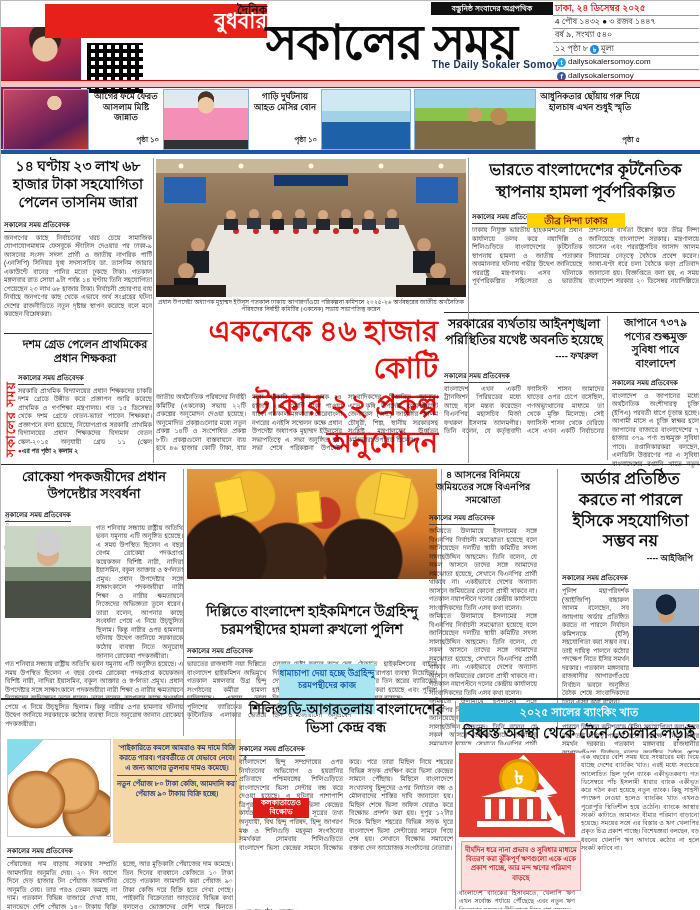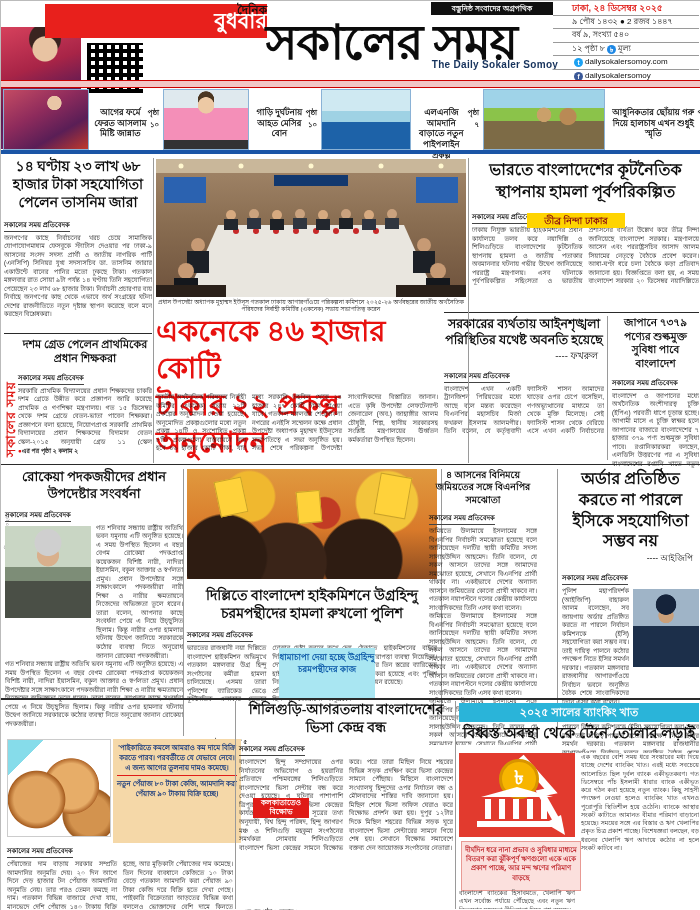--- a/index.html
+++ b/index.html
@@ -20,33 +20,33 @@
       repeating-linear-gradient(0deg,#000 0 4px,transparent 4px 8px),
       repeating-linear-gradient(90deg,#000 0 4px,#fff 4px 8px);}
   .daily{left:196px;top:0;width:110px;text-align:center;font-size:12px;font-weight:bold;}
   .mast{left:138px;top:6px;width:505px;height:72px;font-size:48px;font-weight:900;
         text-align:center;line-height:72px;letter-spacing:-1px;white-space:nowrap;color:#0b0b0b;}
   .tagline{left:430px;top:1px;width:122px;height:13px;background:#101010;color:#fff;
            font-size:7.5px;text-align:center;line-height:13px;font-weight:bold;}
   .engname{left:430px;top:58px;width:128px;color:#16325c;font-weight:bold;font-size:10px;
            text-align:center;letter-spacing:.3px;}
   .infobox{left:552px;top:1px;width:146px;font-size:8px;}
-  .infobox .row{border-bottom:1px solid #9a9a9a;padding:1px 19px;height:10.5px;line-height:10.5px;
+  .infobox .row{border-bottom:1px solid #9a9a9a;padding:1px 2px;height:10.5px;line-height:10.5px;
                 white-space:nowrap;overflow:hidden;}
   .row-date{color:#e01b17;font-weight:bold;font-size:9px;}
   .ic{display:inline-block;width:9px;height:9px;border-radius:50%;color:#fff;font-size:6.5px;
       text-align:center;line-height:9px;vertical-align:-1px;margin:0 2px;font-weight:bold;}
   .ic-taka{background:#1e88e5}.ic-tw{background:#1da1f2}.ic-fb{background:#3b5998}
   .ic-tw::before{content:"t"}.ic-fb::before{content:"f"}
   .pinkbar{left:0;top:79px;width:700px;height:6px;background:#f2c6c6;
            border-top:1.5px solid #c00;border-bottom:1.5px solid #c00;}
   
   .teasers{left:2px;top:88px;width:696px;height:59px;display:flex;gap:3px;}
   .t-img{height:59px;border:1px solid #8ab2d6;flex:none;}
-  .t-txt{flex:none;display:flex;flex-direction:row;padding:18px 1px;}
+  .t-txt{flex:none;display:flex;flex-direction:column;padding:2px 1px;}
   .t-title{font-size:8.5px;font-weight:bold;text-align:center;line-height:1.25;}
   .t-page{font-size:7px;font-weight:bold;text-align:right;margin-top:auto;}
   .img-actress{width:84px;background:
      radial-gradient(circle at 60% 22%, #e9c6a6 0 10%, transparent 11%),
      linear-gradient(150deg,#c44b63 0%,#8e2b5c 40%,#5a1e56 70%,#c0392b 100%);}
   .img-messi{width:84px;background:
      radial-gradient(circle at 50% 26%, #edc9a4 0 13%, transparent 14%),
      radial-gradient(circle at 50% 16%, #4b3621 0 12%, transparent 13%),
      linear-gradient(180deg,#dfe9ee 0 30%,#f48fb8 30% 85%,#333 85%);}
   .img-ship{width:88px;background:
@@ -64,30 +64,30 @@
       margin:1px 0 2px 0;}
   .bt{font-size:6.4px;line-height:1.33;text-align:justify;color:#1b1b1b;overflow:hidden;}
   .cols2{column-count:2;column-gap:6px;}
   .cols3{column-count:3;column-gap:6px;}
   .jump{font-size:6.2px;font-weight:bold;margin-top:1px;}
   .jump::before{content:"\25CF ";color:#e8110f;}
   .rule{background:#2a2a2a;}
   .vrule{background:#9a9a9a;width:1px;}
   
   .lead-cap{left:155px;top:298px;width:310px;font-size:6px;line-height:1.2;text-align:center;color:#222;}
-  .lead-hl{left:155px;top:312px;width:282px;color:#e8110f;font-weight:900;text-align:left;
+  .lead-hl{left:155px;top:312px;width:282px;color:#e8110f;font-weight:900;text-align:right;
            font-size:29px;line-height:1.28;}
   .ybox{position:absolute;left:55px;top:8px;width:98px;height:15px;background:#ffd400;
         color:#8a1111;font-weight:bold;font-size:9.5px;text-align:center;line-height:15px;}
   .cyanbox{position:absolute;left:92px;top:4px;width:96px;height:46px;background:#a9e6f2;
         color:#0a57a8;font-weight:bold;font-size:8.5px;text-align:center;line-height:1.35;
         padding-top:4px;}
   .redsub{position:absolute;left:14px;top:40px;width:54px;height:18px;background:#e01b17;
         color:#fff;font-weight:bold;font-size:7.5px;text-align:center;line-height:1.15;padding:1px;}
-  .attrib{text-align:right;font-weight:normal;font-size:9.5px;padding-right:6px;}
+  .attrib{text-align:right;font-weight:bold;font-size:9.5px;padding-right:6px;}
   
   .vbrand{left:0;top:356px;width:15px;height:125px;writing-mode:vertical-rl;
           transform:rotate(180deg);color:#e01b17;font-weight:900;font-size:12.5px;
           text-align:center;letter-spacing:1px;}
   .vdate{left:2px;top:486px;width:12px;height:115px;writing-mode:vertical-rl;
           transform:rotate(180deg);color:#555;font-size:5.5px;text-align:center;}
   
   .rally{left:186px;top:468px;width:250px;height:110px;background:
      radial-gradient(circle at 15% 80%, #2e1c12 0 18%, transparent 19%),
      radial-gradient(circle at 40% 85%, #3a2418 0 22%, transparent 23%),
@@ -138,21 +138,21 @@
   <div class="abs photo-woman"></div>
   <div class="abs daybox">বুধবার</div>
   <div class="abs qr"></div>
   <div class="abs daily">দৈনিক</div>
   <div class="abs mast serif">সকালের সময়</div>
   <div class="abs tagline">বস্তুনিষ্ঠ সংবাদের অগ্রপথিক</div>
   <div class="abs engname">The Daily Sokaler Somoy</div>
 
   <div class="abs infobox">
     <div class="row row-date">ঢাকা, ২৪ ডিসেম্বর ২০২৫</div>
-    <div class="row">৯ পৌষ ১৪৩২ ● 2 রজব ১৪৪৭</div>
+    <div class="row">4 পৌষ ১৪৩২ ● ৩ রজব ১৪৪৭</div>
     <div class="row">বর্ষ ৯, সংখ্যা ৫৪০</div>
     <div class="row">
       <span>১২ পৃষ্ঠা ৮</span><span class="ic ic-taka">৳</span><span>মূল্য</span>
     </div>
     <div class="row">
       <span class="ic ic-tw"></span><span>dailysokalersomoy.com</span>
     </div>
     <div class="row" style="border-bottom:none;">
       <span class="ic ic-fb"></span><span>dailysokalersomoy</span>
     </div>
@@ -165,24 +165,20 @@
     <div class="t-txt" style="width:66px">
       <div class="t-title">আগের ফর্মে ফেরত আসলাম মিষ্টি জান্নাত</div>
       <div class="t-page">পৃষ্ঠা ১০</div>
     </div>
     <div class="t-img img-messi"></div>
     <div class="t-txt" style="width:64px">
       <div class="t-title">গাড়ি দুর্ঘটনায় আহত মেসির বোন</div>
       <div class="t-page">পৃষ্ঠা ১০</div>
     </div>
     <div class="t-img img-ship"></div>
-    <div class="t-txt" style="width:64px">
-      <div class="t-title">এলএনজি আমদানি বাড়াতে নতুন পাইপলাইন প্রকল্প</div>
-      <div class="t-page">পৃষ্ঠা ৭</div>
-    </div>
     <div class="t-img img-farm"></div>
     <div class="t-txt" style="width:100px">
       <div class="t-title">আধুনিকতার ছোঁয়ায় গরু দিয়ে হালচাষ এখন শুধুই স্মৃতি</div>
       <div class="t-page">পৃষ্ঠা ৫</div>
     </div>
   </div>
   <div class="abs bluebar"></div>
 
   <div class="abs" style="left:3px;top:157px;width:148px;">
     <div class="hl serif" style="font-size:14px;">১৪ ঘণ্টায় ২৩ লাখ ৬৮ হাজার টাকা সহযোগিতা পেলেন তাসনিম জারা</div>
@@ -303,21 +299,21 @@
       <div class="bt">গত শনিবার সন্ধ্যায় রাষ্ট্রীয় অতিথি ভবন যমুনায় এটি অনুষ্ঠিত হয়েছে। এ সময় উপস্থিত ছিলেন এ বছর বেগম রোকেয়া পদকপ্রাপ্ত কয়েকজন বিশিষ্ট নারী, নাদিরা ইয়াসমিন, বকুল আক্তার ও স্বর্ণলতা প্রমুখ। প্রধান উপদেষ্টার সঙ্গে সাক্ষাৎকালে পদকজয়ীরা নারী শিক্ষা ও নারীর ক্ষমতায়নে নিজেদের অভিজ্ঞতা তুলে ধরেন। তারা বলেন, আপনার কাছে সংবর্ধনা পেয়ে এ নিয়ে উচ্ছ্বসিত ছিলাম। কিন্তু নারীর ওপর হামলার ঘটনায় উদ্বেগ জানিয়ে সরকারকে কঠোর ব্যবস্থা নিতে অনুরোধ জানান রোকেয়া পদকজয়ীরা।</div>
     </div>
   </div>
   <div class="abs vrule" style="left:182px;top:468px;height:267px;"></div>
 
   <div class="abs rally">
     <div class="flag" style="left:30px;top:10px;width:26px;height:34px;transform:rotate(-12deg);"></div>
     <div class="flag" style="left:190px;top:6px;width:30px;height:40px;transform:rotate(10deg);"></div>
     <div class="flag" style="left:110px;top:22px;width:22px;height:30px;transform:rotate(-5deg);"></div>
   </div>
-  <div class="abs" style="left:186px;top:586px;width:250px;">
+  <div class="abs" style="left:186px;top:602px;width:250px;">
     <div class="hl serif" style="font-size:14px;">দিল্লিতে বাংলাদেশ হাইকমিশনে উগ্রহিন্দু চরমপন্থীদের হামলা রুখলো পুলিশ</div>
     <div class="by">সকালের সময় প্রতিবেদক</div>
     <div style="position:relative;">
       <div class="bt cols3" style="height:92px;">ভারতের রাজধানী নয়া দিল্লিতে বাংলাদেশ হাইকমিশন অভিমুখে গতকাল মঙ্গলবার উগ্র হিন্দু সংগঠনের কর্মীরা হামলা চালিয়েছে। এসময় তারা পুলিশের ব্যারিকেড ভেঙে কূটনৈতিক এলাকার ভেতরে ঢোকার চেষ্টা করলে রুখে দেয় দিল্লি পুলিশ। বিভিন্ন ভিডিওতে দেখা গেছে, প্রতিবাদকারীরা হাইকমিশনের দিকে এগিয়েছে। নিরাপত্তা সংস্থা আগেই এই প্রতিবেশের সম্ভাবনা নিয়ে সতর্ক ছিল ও জোরালো অনুপ্রবেশ ঠেকাতে হাইকমিশনের বাইরে শক্ত নিরাপত্তা ব্যবস্থা নিয়েছিল। এলাকার তিন স্তরের ব্যারিকেড স্থাপন করা হয়েছে এবং পুলিশ মোতায়েন রয়েছে।</div>
       <div class="cyanbox">ধামাচাপা দেয়া হচ্ছে উগ্রহিন্দু চরমপন্থীদের কাজ</div>
     </div>
     <div class="jump">এর পর পৃষ্ঠা ৫ কলাম ৫</div>
   </div>
   <div class="abs vrule" style="left:440px;top:468px;height:267px;"></div>
 

